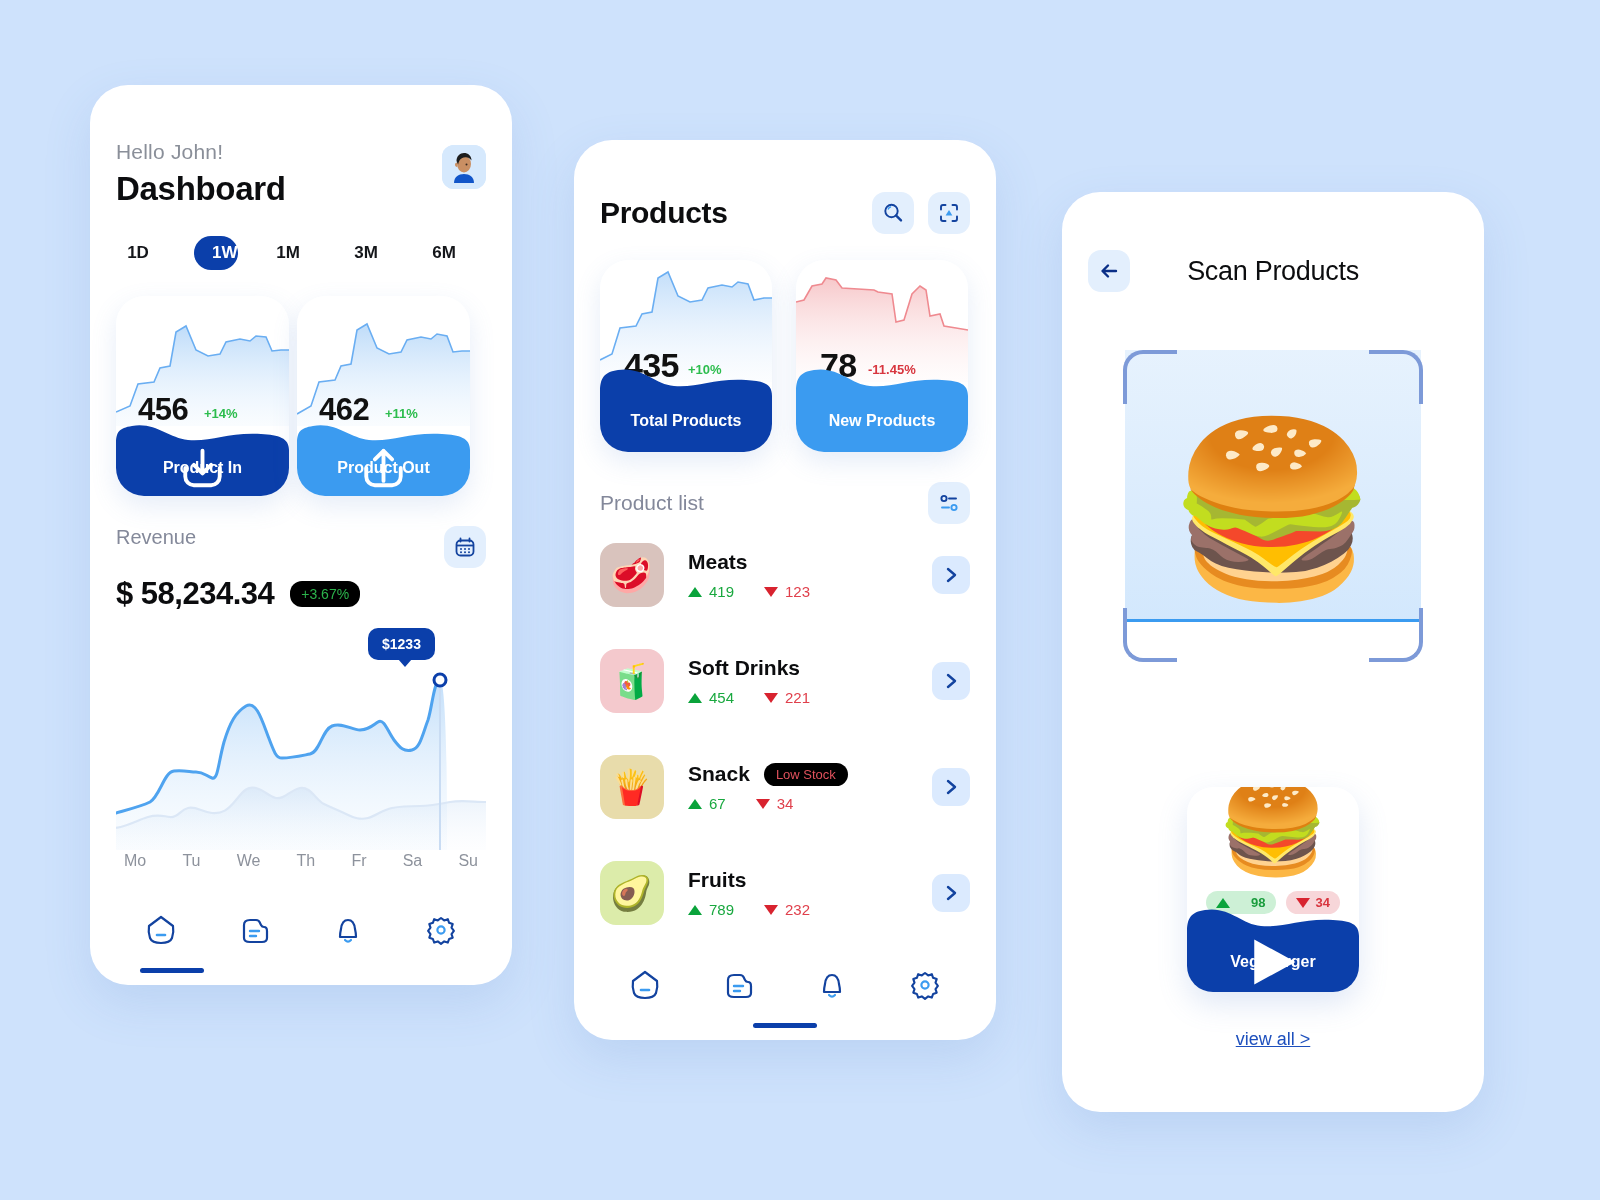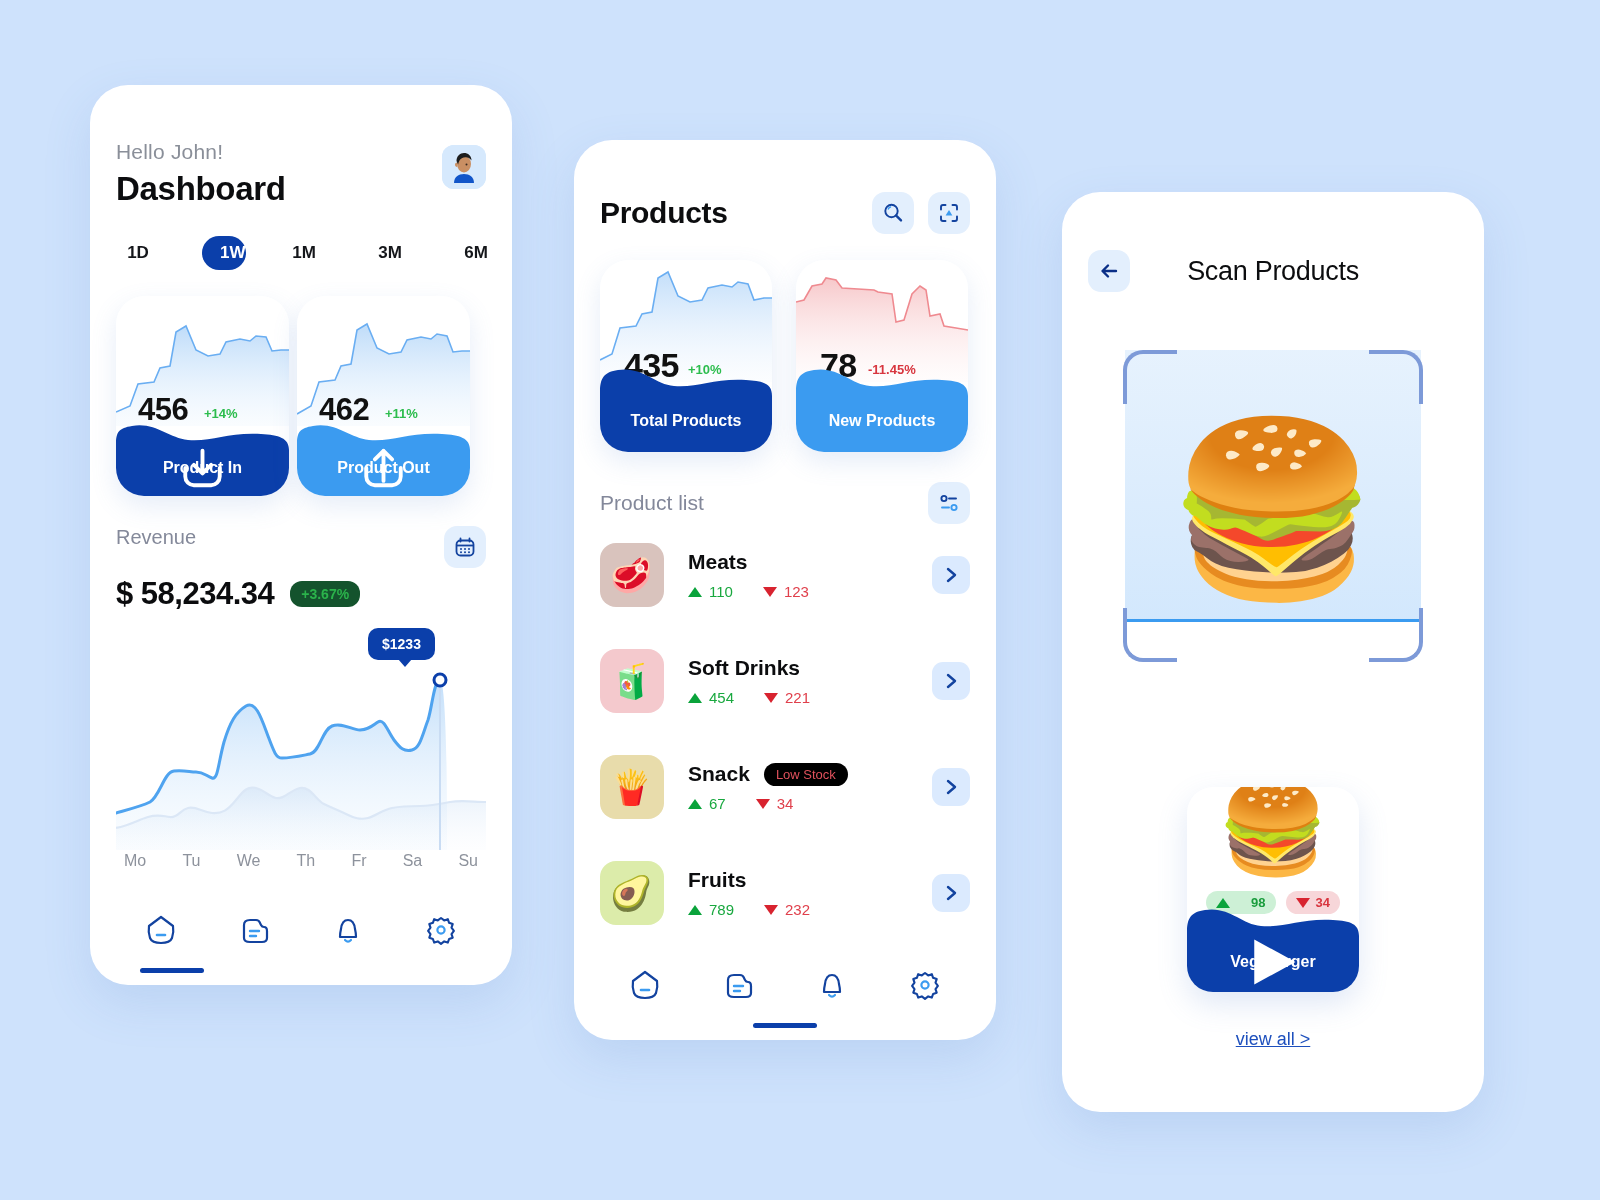--- a/index.html
+++ b/index.html
@@ -28,21 +28,21 @@
   .greet { font-size: 21px; color: #8a8f99; font-weight: 400; letter-spacing:.2px;}
   .dash-title { font-size: 33px; font-weight: 700; color: #0c0d0f; margin-top: 6px; letter-spacing:-.3px;}
   .avatar-box {
     position: absolute; right: 26px; top: 60px;
     width: 44px; height: 44px; border-radius: 12px;
     background: #d6e9fd; overflow: hidden;
   }
   .avatar-face { position:absolute; left:0; top:0; width:44px; height:44px; }
 
   
-  .ranges { display: flex; align-items: flex-end; gap: 8px; margin-top: 28px; }
+  .ranges { display: flex; align-items: flex-end; gap: 0; margin-top: 28px; }
   .range {
     font-size: 17px; font-weight: 600; color: #14161a;
     padding: 7px 4px; min-width: 44px; text-align: center;
     margin-right: 34px; white-space: nowrap;
   }
   .range.active {
     background: #0b3faa; color: #fff; border-radius: 20px;
     padding: 7px 18px; margin-right: 28px;
   }
 
@@ -75,21 +75,21 @@
   
   .rev-head { display: flex; align-items: flex-start; justify-content: space-between; margin-top: 30px; }
   .rev-label { font-size: 20px; color: #84899a; font-weight: 500; }
   .cal-btn {
     width: 42px; height: 42px; border-radius: 13px; background: #e3effd;
     display: flex; align-items: center; justify-content: center;
   }
   .rev-amt-row { display: flex; align-items: center; gap: 16px; margin-top: 8px; }
   .rev-amt { font-size: 31px; font-weight: 700; color: #0b0c0e; letter-spacing:-.5px;}
   .rev-pill {
-    background: #14532d; color: #2bb34b; font-size: 14px; font-weight: 700;
+    background: #000000; color: #2bb34b; font-size: 14px; font-weight: 400;
     border-radius: 12px; padding: 5px 11px;
   }
   .rev-chart { position: relative; margin-top: 8px; height: 230px; }
   .rev-chart svg { width: 100%; height: 100%; display:block; }
   .tip {
     position: absolute; left: 252px; top: 8px;
     background: #0b3faa; color: #fff; font-size: 14px; font-weight: 600;
     padding: 8px 14px; border-radius: 10px;
   }
   .tip:after {
@@ -430,21 +430,21 @@
 
         <div class="prow">
           <div class="pthumb" style="background:#d9c3bd">🥩</div>
           <div class="pinfo">
             <div class="pname-row">
               <span class="pname">Meats</span>
             </div>
             <div class="pstats">
               <span class="pstat">
                 <span class="tri-up"></span>
-                <span class="up">110</span>
+                <span class="up">419</span>
               </span>
               <span class="pstat">
                 <span class="tri-down"></span>
                 <span class="down">123</span>
               </span>
             </div>
           </div>
           <div class="chev">
             <svg width="18" height="18" viewBox="0 0 18 18">
               <path d="M6 3 L13 9 L6 15" fill="none" stroke="#13439f" stroke-width="2.4" stroke-linecap="round" stroke-linejoin="round"></path>

